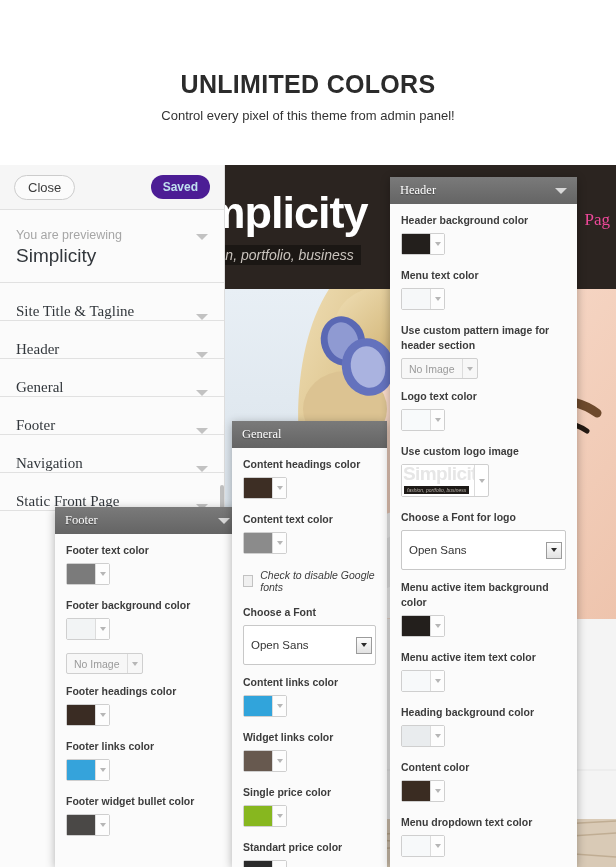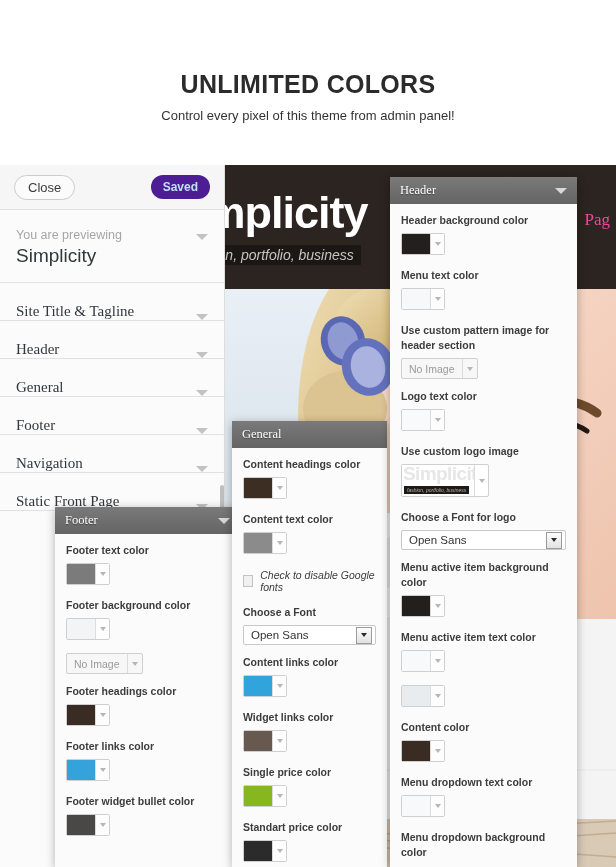--- a/index.html
+++ b/index.html
@@ -115,21 +115,21 @@
                          font-weight: bold; color: #e6e6e6; letter-spacing: -0.6px; }
   .logo-thumb .lt-tag { position: absolute; left: 2px; bottom: 2px;
                         background: #1e1a17; color: #b9b2aa; font-style: italic;
                         font-size: 5px; padding: 1px 3px; white-space: nowrap; }
   .logobtn .arrow { width: 14px; display: flex; align-items: center;
                     justify-content: center; border-left: 1px solid #dcdcdc; }
 
   
   .selectbox { display: flex; align-items: center; justify-content: space-between;
                border: 1px solid #c8c8c8; background: #ffffff; border-radius: 2px;
-               height: 20px; padding: 0 3px 0 7px; cursor: pointer; }
+               height: 40px; padding: 0 3px 0 7px; cursor: pointer; }
   .select-value { font-size: 11.5px; color: #333; }
   .select-arrow { width: 16px; height: 17px; border: 1px solid #9b9b9b;
                   background: linear-gradient(#fdfdfd, #e2e2e2);
                   display: flex; align-items: center; justify-content: center; }
   .select-arrow .mini-caret { border-top-color: #2b2b2b; }
 
   
   .checkrow { display: flex; align-items: center; gap: 7px; margin: 12px 0 12px 0; font-style: italic; }
   .checkbox { width: 12px; height: 12px; border: 1px solid #c2c2c2; background: #f0f0f0; }
   .checkrow-label { font-size: 10.5px; color: #3c3c3c; }
@@ -495,20 +495,21 @@
         <div class="field-label">Menu active item text color</div>
         <div class="colorpick">
           <div class="swatch" style="background:#f7f9fa"></div>
           <div class="arrow">
               <span class="mini-caret"></span>
             </div>
         </div>
       </div>
 
       <div class="field">
+        <div class="field-label">Heading background color</div>
         <div class="colorpick">
           <div class="swatch" style="background:#e9ecee"></div>
           <div class="arrow">
               <span class="mini-caret"></span>
             </div>
         </div>
       </div>
 
       <div class="field">
         <div class="field-label">Content color</div>

